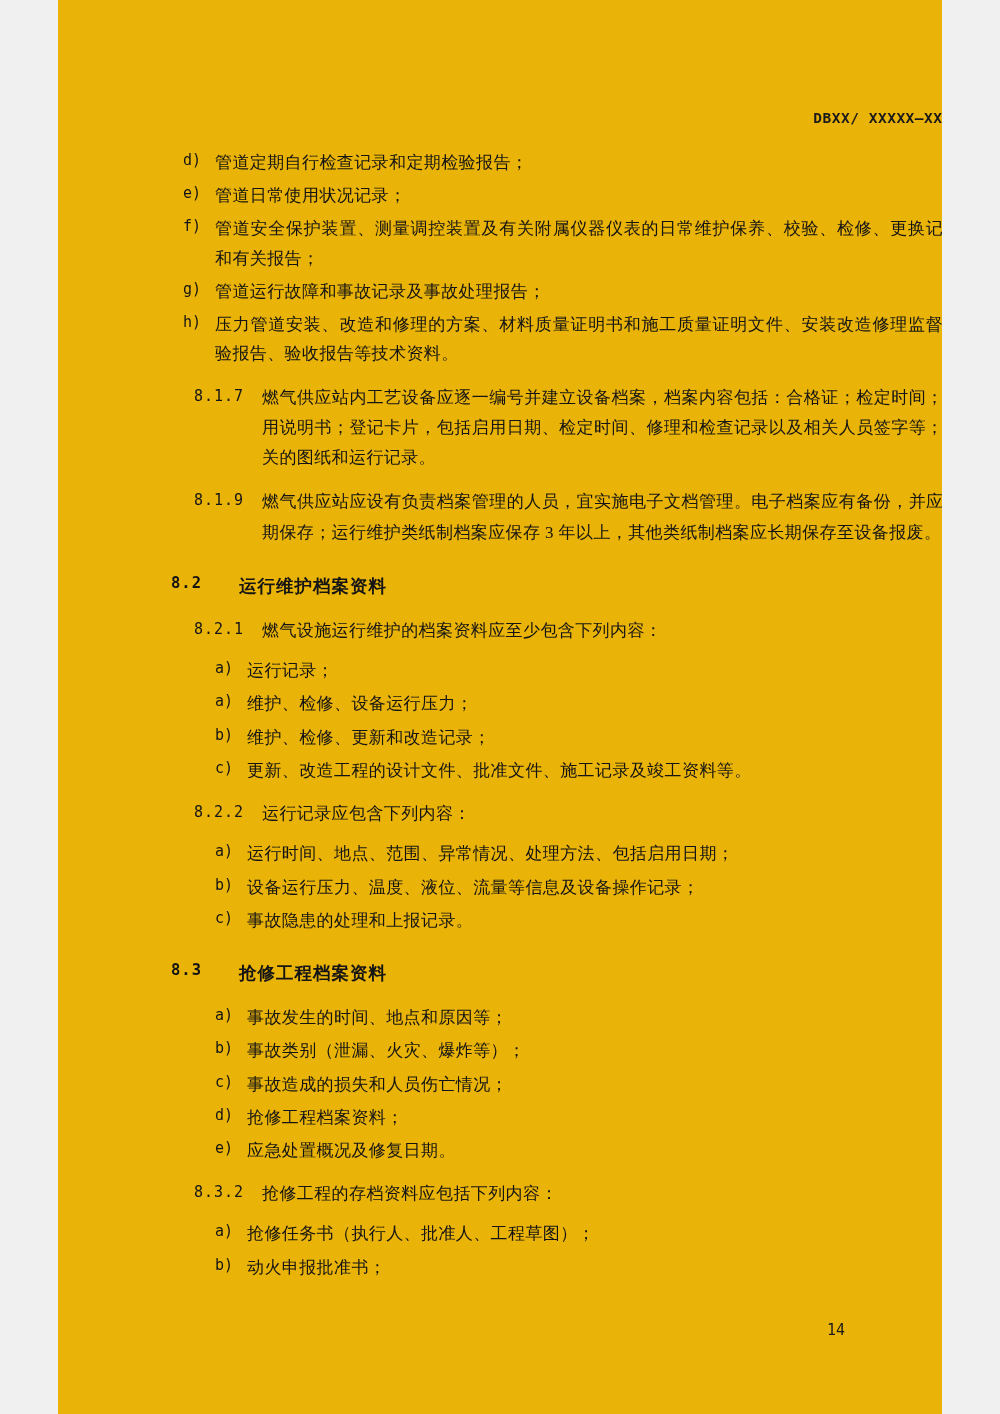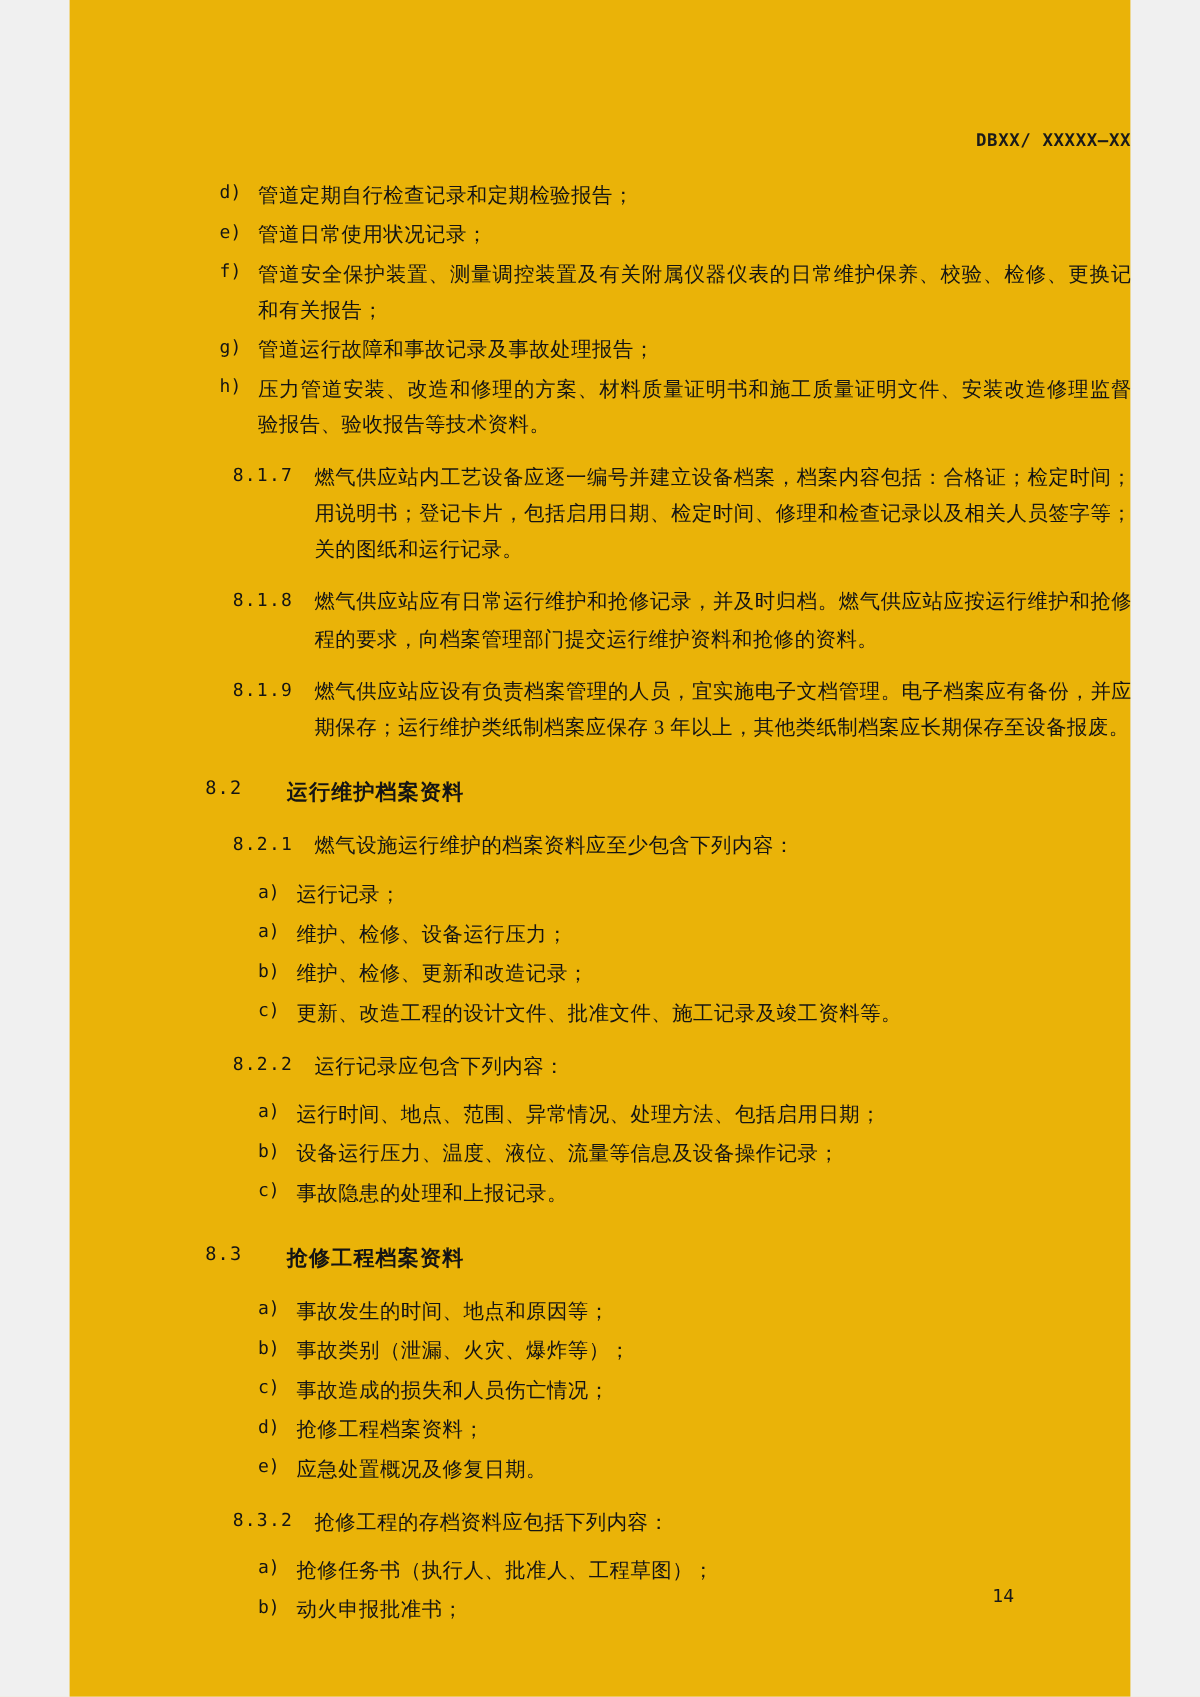--- a/index.html
+++ b/index.html
@@ -88,21 +88,21 @@
   .section-head {
     display: flex;
     align-items: flex-start;
     margin: 26px 0 18px 0;
     font-weight: bold;
   }
   .section-num {
     font-family: "DejaVu Sans Mono", monospace;
     font-size: 15.5px;
     flex: 0 0 68px;
-    font-weight: normal;
+    font-weight: bold;
     letter-spacing: 1px;
   }
   .section-title {
     font-size: 17.5px;
     font-weight: bold;
     letter-spacing: 1px;
   }
   .page-number {
     position: absolute;
     right: 97px;
@@ -142,24 +142,20 @@
         <span class="marker">h)</span>
         <span class="item-text">压力管道安装、改造和修理的方案、材料质量证明书和施工质量证明文件、安装改造修理监督检验报告、验收报告等技术资料。</span>
       </li>
     </ul>
 
     <div class="para">
       <span class="para-num">8.1.7</span>
       <span class="para-text">燃气供应站内工艺设备应逐一编号并建立设备档案，档案内容包括：合格证；检定时间；使用说明书；登记卡片，包括启用日期、检定时间、修理和检查记录以及相关人员签字等；有关的图纸和运行记录。</span>
     </div>
 
-    <div class="para">
-      <span class="para-num">8.1.8</span>
-      <span class="para-text">燃气供应站应有日常运行维护和抢修记录，并及时归档。燃气供应站应按运行维护和抢修工程的要求，向档案管理部门提交运行维护资料和抢修的资料。</span>
-    </div>
 
     <div class="para">
       <span class="para-num">8.1.9</span>
       <span class="para-text">燃气供应站应设有负责档案管理的人员，宜实施电子文档管理。电子档案应有备份，并应长期保存；运行维护类纸制档案应保存 3 年以上，其他类纸制档案应长期保存至设备报废。</span>
     </div>
 
     <div class="section-head">
       <span class="section-num">8.2</span>
       <span class="section-title">运行维护档案资料</span>
     </div>

